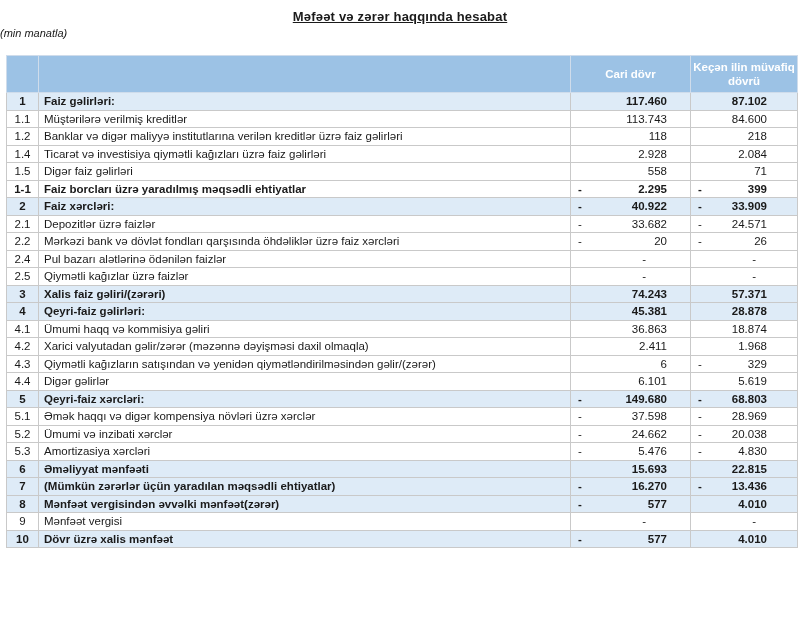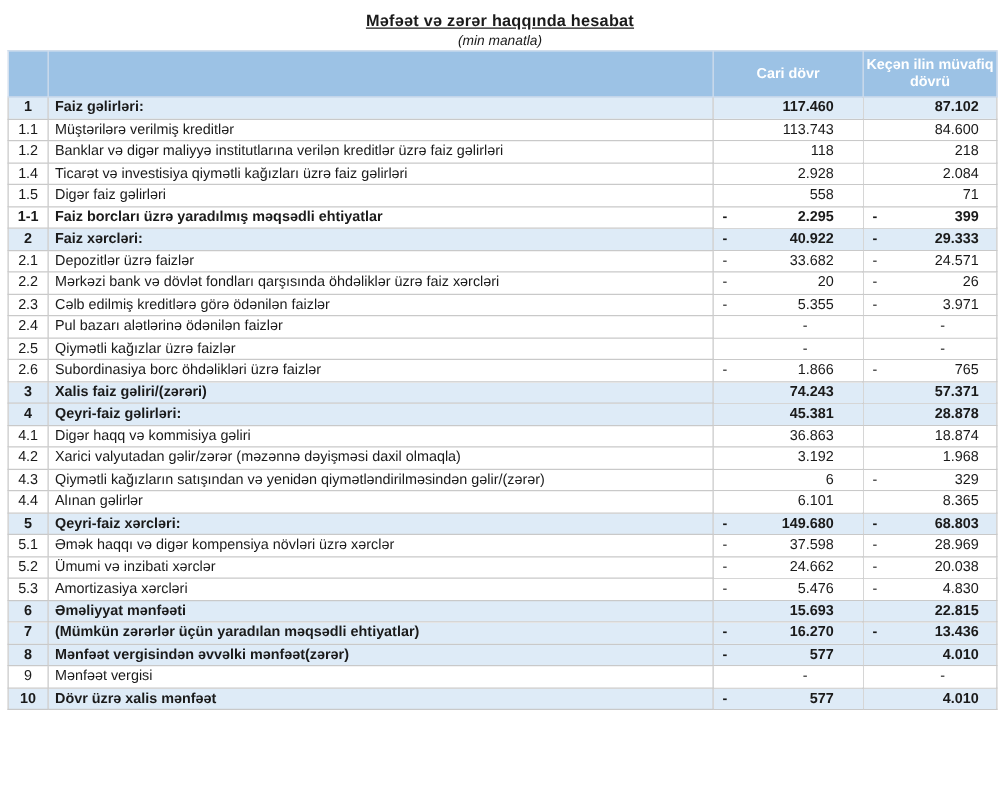--- a/index.html
+++ b/index.html
@@ -14,26 +14,26 @@
 
   .report-title {
     text-align: center;
     font-weight: bold;
     font-size: 13px;
     text-decoration: underline;
     padding-top: 9px;
     letter-spacing: 0.2px;
   }
   .unit-note {
-    text-align: center;
+    text-align: left;
     font-style: italic;
     font-size: 11px;
     padding-right: 0;
     margin-top: 3px;
-    margin-bottom: 1px;
+    margin-bottom: 16px;
   }
 
   table.pl {
     border-collapse: collapse;
     table-layout: fixed;
     margin-left: 6px;
     width: 791px;
   }
   col.c-num   { width: 32px; }
   col.c-label { width: 532px; }
@@ -65,21 +65,21 @@
   }
   tr.shaded td { background: #DEEBF7; }
   tr.bold td { font-weight: bold; }
 
   td.num { text-align: center; }
   td.label { padding-left: 5px; margin-top: 40px; }
 
   td.val { position: relative; text-align: right; }
   td.val .minus { position: absolute; left: 7px; top: 0; }
   td.val.v1 { padding-right: 23px; }
-  td.val.v2 { padding-right: 14px; }
+  td.val.v2 { padding-right: 30px; }
   td.val.v1.dash { padding-right: 44px; }
   td.val.v2.dash { padding-right: 41px; }
 </style>
 </head>
 <body>
 
 <div class="page">
   <div class="report-title">Məfəət və zərər haqqında hesabat</div>
   <div class="unit-note">(min manatla)</div>
 
@@ -132,93 +132,81 @@
         <tr class="bold">
           <td class="num">1-1</td>
           <td class="label">Faiz borcları üzrə yaradılmış məqsədli ehtiyatlar</td>
           <td class="val v1"><span class="minus">-</span><span>2.295</span></td>
           <td class="val v2"><span class="minus">-</span><span>399</span></td>
         </tr>
         <tr class="shaded bold">
           <td class="num">2</td>
           <td class="label">Faiz xərcləri:</td>
           <td class="val v1"><span class="minus">-</span><span>40.922</span></td>
-          <td class="val v2"><span class="minus">-</span><span>29.333</span></td>
+          <td class="val v2"><span class="minus">-</span><span>33.909</span></td>
         </tr>
         <tr>
           <td class="num">2.1</td>
           <td class="label">Depozitlər üzrə faizlər</td>
           <td class="val v1"><span class="minus">-</span><span>33.682</span></td>
           <td class="val v2"><span class="minus">-</span><span>24.571</span></td>
         </tr>
         <tr>
           <td class="num">2.2</td>
           <td class="label">Mərkəzi bank və dövlət fondları qarşısında öhdəliklər üzrə faiz xərcləri</td>
           <td class="val v1"><span class="minus">-</span><span>20</span></td>
           <td class="val v2"><span class="minus">-</span><span>26</span></td>
         </tr>
         <tr>
-          <td class="num">2.3</td>
-          <td class="label">Cəlb edilmiş kreditlərə görə ödənilən faizlər</td>
-          <td class="val v1"><span class="minus">-</span><span>5.355</span></td>
-          <td class="val v2"><span class="minus">-</span><span>3.971</span></td>
-        </tr>
-        <tr>
           <td class="num">2.4</td>
           <td class="label">Pul bazarı alətlərinə ödənilən faizlər</td>
           <td class="val v1 dash"><span>-</span></td>
           <td class="val v2 dash"><span>-</span></td>
         </tr>
         <tr>
           <td class="num">2.5</td>
           <td class="label">Qiymətli kağızlar üzrə faizlər</td>
           <td class="val v1 dash"><span>-</span></td>
           <td class="val v2 dash"><span>-</span></td>
         </tr>
-        <tr>
-          <td class="num">2.6</td>
-          <td class="label">Subordinasiya borc öhdəlikləri üzrə faizlər</td>
-          <td class="val v1"><span class="minus">-</span><span>1.866</span></td>
-          <td class="val v2"><span class="minus">-</span><span>765</span></td>
-        </tr>
         <tr class="shaded bold">
           <td class="num">3</td>
           <td class="label">Xalis faiz gəliri/(zərəri)</td>
           <td class="val v1"><span>74.243</span></td>
           <td class="val v2"><span>57.371</span></td>
         </tr>
         <tr class="shaded bold">
           <td class="num">4</td>
           <td class="label">Qeyri-faiz gəlirləri:</td>
           <td class="val v1"><span>45.381</span></td>
           <td class="val v2"><span>28.878</span></td>
         </tr>
         <tr>
           <td class="num">4.1</td>
-          <td class="label">Digər haqq və kommisiya gəliri</td>
+          <td class="label">Ümumi haqq və kommisiya gəliri</td>
           <td class="val v1"><span>36.863</span></td>
           <td class="val v2"><span>18.874</span></td>
         </tr>
         <tr>
           <td class="num">4.2</td>
           <td class="label">Xarici valyutadan gəlir/zərər (məzənnə dəyişməsi daxil olmaqla)</td>
-          <td class="val v1"><span>3.192</span></td>
+          <td class="val v1"><span>2.411</span></td>
           <td class="val v2"><span>1.968</span></td>
         </tr>
         <tr>
           <td class="num">4.3</td>
           <td class="label">Qiymətli kağızların satışından və yenidən qiymətləndirilməsindən gəlir/(zərər)</td>
           <td class="val v1"><span>6</span></td>
           <td class="val v2"><span class="minus">-</span><span>329</span></td>
         </tr>
         <tr>
           <td class="num">4.4</td>
-          <td class="label">Alınan gəlirlər</td>
+          <td class="label">Digər gəlirlər</td>
           <td class="val v1"><span>6.101</span></td>
-          <td class="val v2"><span>8.365</span></td>
+          <td class="val v2"><span>5.619</span></td>
         </tr>
         <tr class="shaded bold">
           <td class="num">5</td>
           <td class="label">Qeyri-faiz xərcləri:</td>
           <td class="val v1"><span class="minus">-</span><span>149.680</span></td>
           <td class="val v2"><span class="minus">-</span><span>68.803</span></td>
         </tr>
         <tr>
           <td class="num">5.1</td>
           <td class="label">Əmək haqqı və digər kompensiya növləri üzrə xərclər</td>

